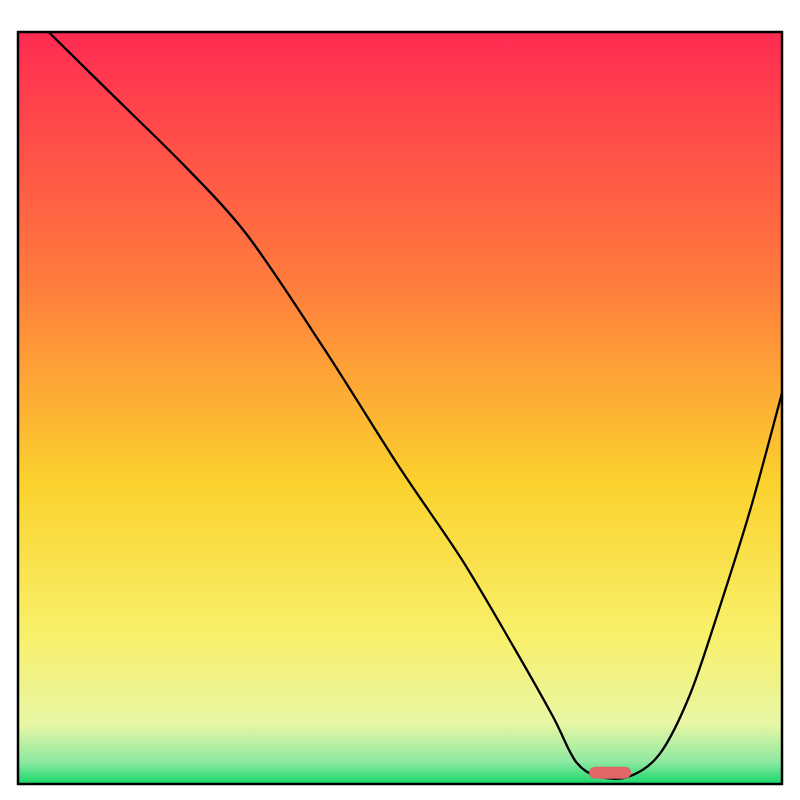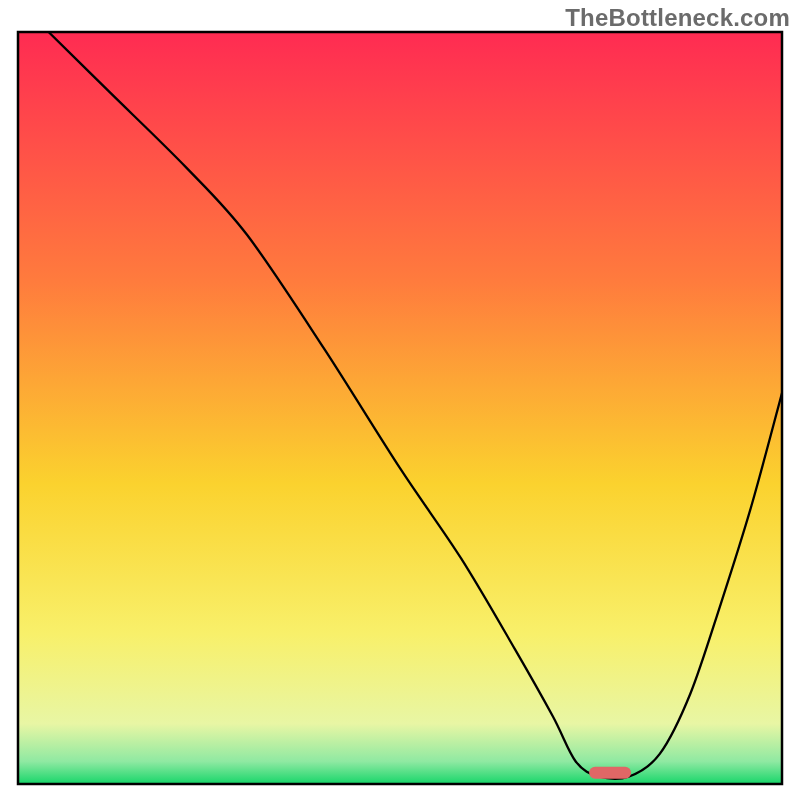--- a/index.html
+++ b/index.html
@@ -26,21 +26,20 @@
   }
   svg {
     display: block;
   }
 </style>
 </head>
 <body>
 
 <div class="chart-wrap">
 
-  <div class="watermark">TheBottleneck.com</div>
 
   <svg id="chart-svg" width="800" height="800" viewBox="0 0 800 800">
     <defs>
       <linearGradient id="bg-grad" x1="0" y1="0" x2="0" y2="1">
           <stop offset="0.00%" stop-color="#ff2b52"></stop>
           <stop offset="33.00%" stop-color="#ff7b3d"></stop>
           <stop offset="60.00%" stop-color="#fbd22e"></stop>
           <stop offset="80.00%" stop-color="#f8f06a"></stop>
           <stop offset="92.00%" stop-color="#e8f6a4"></stop>
           <stop offset="97.00%" stop-color="#8fe9a2"></stop>

